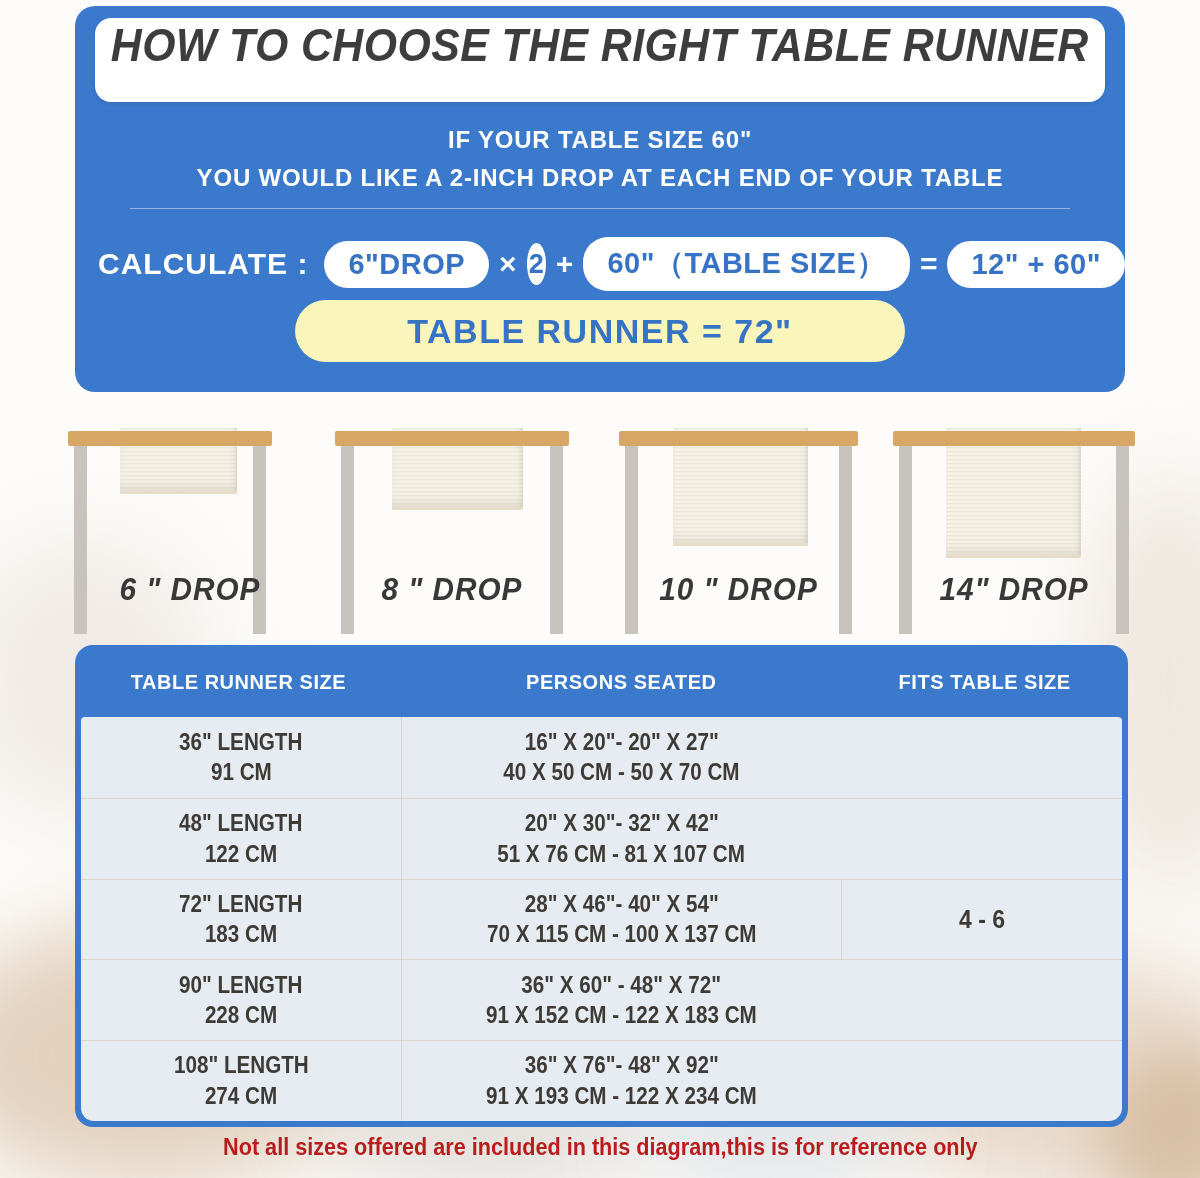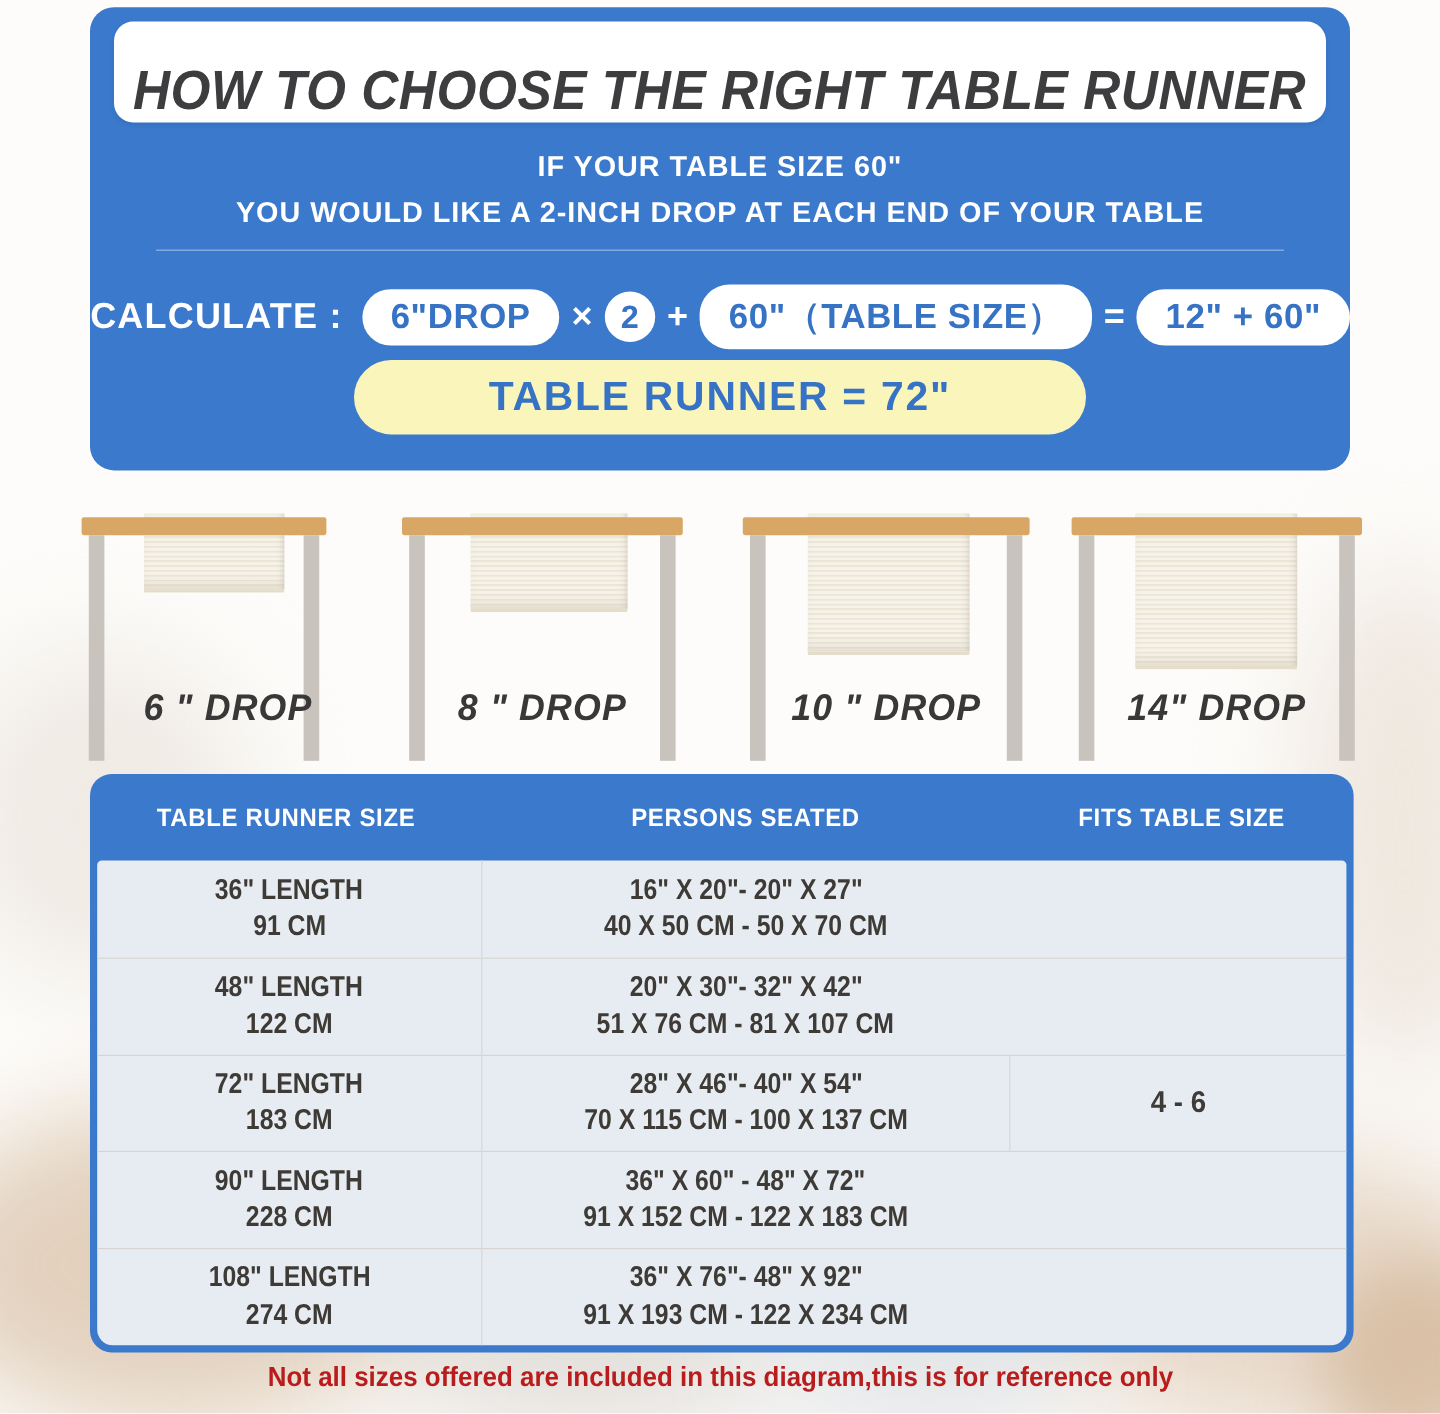--- a/index.html
+++ b/index.html
@@ -33,21 +33,21 @@
     width: 1050px; height: 386px;
     background: #3a79cb;
     border-radius: 20px;
   }
   .title-banner {
     position: absolute;
     left: 20px; top: 12px;
     width: 1010px; height: 84px;
     background: #ffffff;
     border-radius: 16px;
-    display: flex; align-items: flex-end; justify-content: center;
+    display: flex; align-items: flex-start; justify-content: center;
     box-shadow: 0 2px 4px rgba(0,0,0,0.08);
   }
   .title-banner .title {
     font-size: 46px;
     font-weight: bold;
     font-style: italic;
     color: #3d3d3f;
     white-space: nowrap;
     transform: scaleX(0.93);
     letter-spacing: 0.5px;
@@ -72,21 +72,21 @@
 
   .calc-row {
     position: absolute;
     left: 0; right: 0; top: 234px;
     height: 48px;
     display: flex; align-items: center; justify-content: center;
     white-space: nowrap;
   }
   .calc-label {
     color: #ffffff; font-weight: bold; font-size: 30px;
-    letter-spacing: 1px; margin-right: 16px;
+    letter-spacing: 1px; margin-right: 16px; padding-left: 23px;
   }
   .calc-op {
     color: #ffffff; font-weight: bold; font-size: 30px;
     margin: 0 10px;
   }
   .pill {
     background: #ffffff;
     color: #3673c5;
     font-weight: bold;
     font-size: 29px;

